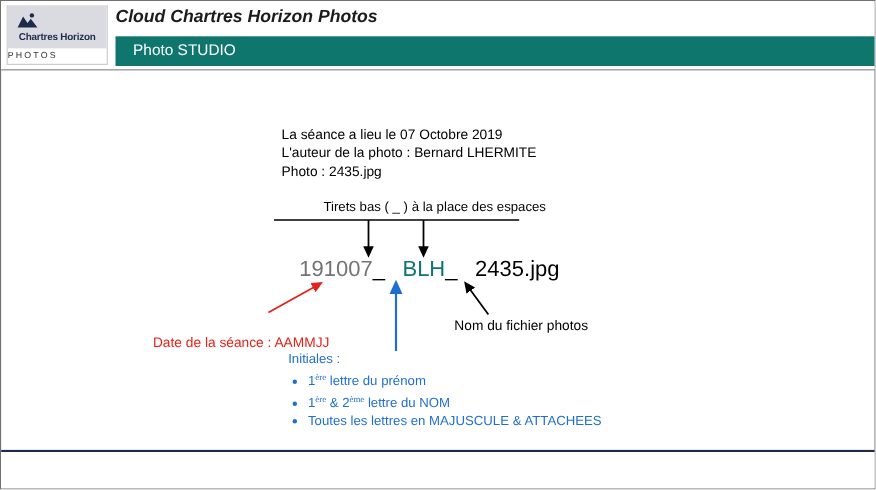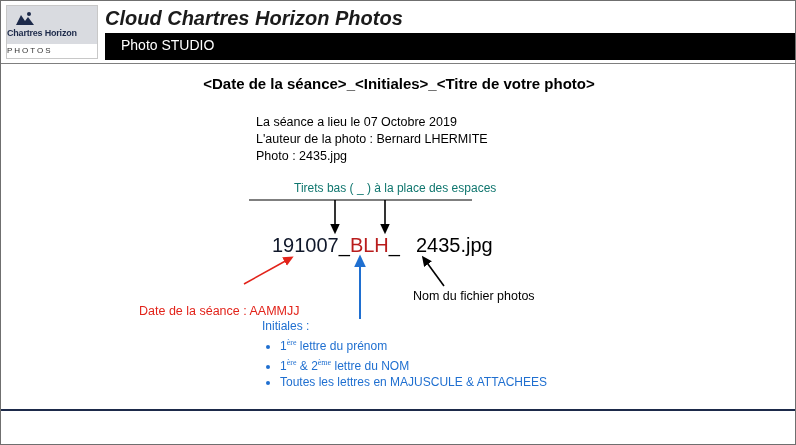--- a/index.html
+++ b/index.html
@@ -53,51 +53,51 @@
     left: 8px;
     top: 4px;
     width: 20px;
     height: 20px;
   }
   .logo-name {
     position: absolute;
     left: 0;
     top: 22px;
     width: 100%;
-    text-align: left;
+    text-align: center;
     font-size: 9px;
     font-weight: bold;
     color: #1d2a4a;
     letter-spacing: -0.2px;
   }
   .logo-sub {
     position: absolute;
     left: 0;
     top: 40px;
     width: 100%;
     font-size: 8px;
     letter-spacing: 2px;
     color: #333333;
   }
   .title-main {
     position: absolute;
     left: 104px;
     top: 6px;
-    font-size: 20px;
+    font-size: 16px;
     font-style: italic;
     font-weight: bold;
     color: #1b1b1b;
   }
   .subtitle-band {
     position: absolute;
     left: 104px;
     top: 32px;
     width: 692px;
     height: 27px;
-    background: #000000;
+    background: #0f766e;
   }
   .subtitle-text {
     position: absolute;
     left: 16px;
     top: 4px;
     font-size: 14px;
     color: #ffffff;
   }
   .header-rule {
     position: absolute;
@@ -126,34 +126,34 @@
     font-size: 12.5px;
     color: #000000;
     line-height: 17px;
   }
 
   .note-espaces {
     position: absolute;
     left: 293px;
     top: 180px;
     font-size: 12px;
-    color: #0f766e;
+    color: #000000;
   }
 
   
   .filename {
     position: absolute;
     left: 271px;
     top: 233px;
     font-size: 20px;
     white-space: nowrap;
   }
-  .fn-date { color: #0f172a; }
+  .fn-date { color: #737373; }
   .fn-sep  { color: #000000; }
-  .fn-init { color: #b91c1c; }
+  .fn-init { color: #0f766e; margin-left: 16px; }
   .fn-rest { color: #000000; margin-left: 16px; }
 
   .label-date {
     position: absolute;
     left: 138px;
     top: 281px;
     font-size: 12.5px;
     color: #e2231a;
     margin-top: 22px;
   }
@@ -229,21 +229,20 @@
       <div class="logo-name">Chartres Horizon</div>
       <div class="logo-sub">PHOTOS</div>
     </div>
     <div class="title-main">Cloud Chartres Horizon Photos</div>
     <div class="subtitle-band">
       <div class="subtitle-text">Photo STUDIO</div>
     </div>
   </div>
   <div class="header-rule"></div>
 
-  <div class="doc-title">&lt;Date de la séance&gt;_&lt;Initiales&gt;_&lt;Titre de votre photo&gt;</div>
 
   <div class="info-block">
     <div>La séance a lieu le 07 Octobre 2019</div>
     <div>L'auteur de la photo : Bernard LHERMITE</div>
     <div>Photo : 2435.jpg</div>
   </div>
 
   <div class="note-espaces">Tirets bas ( _ ) à la place des espaces</div>
 
   <div class="filename">

